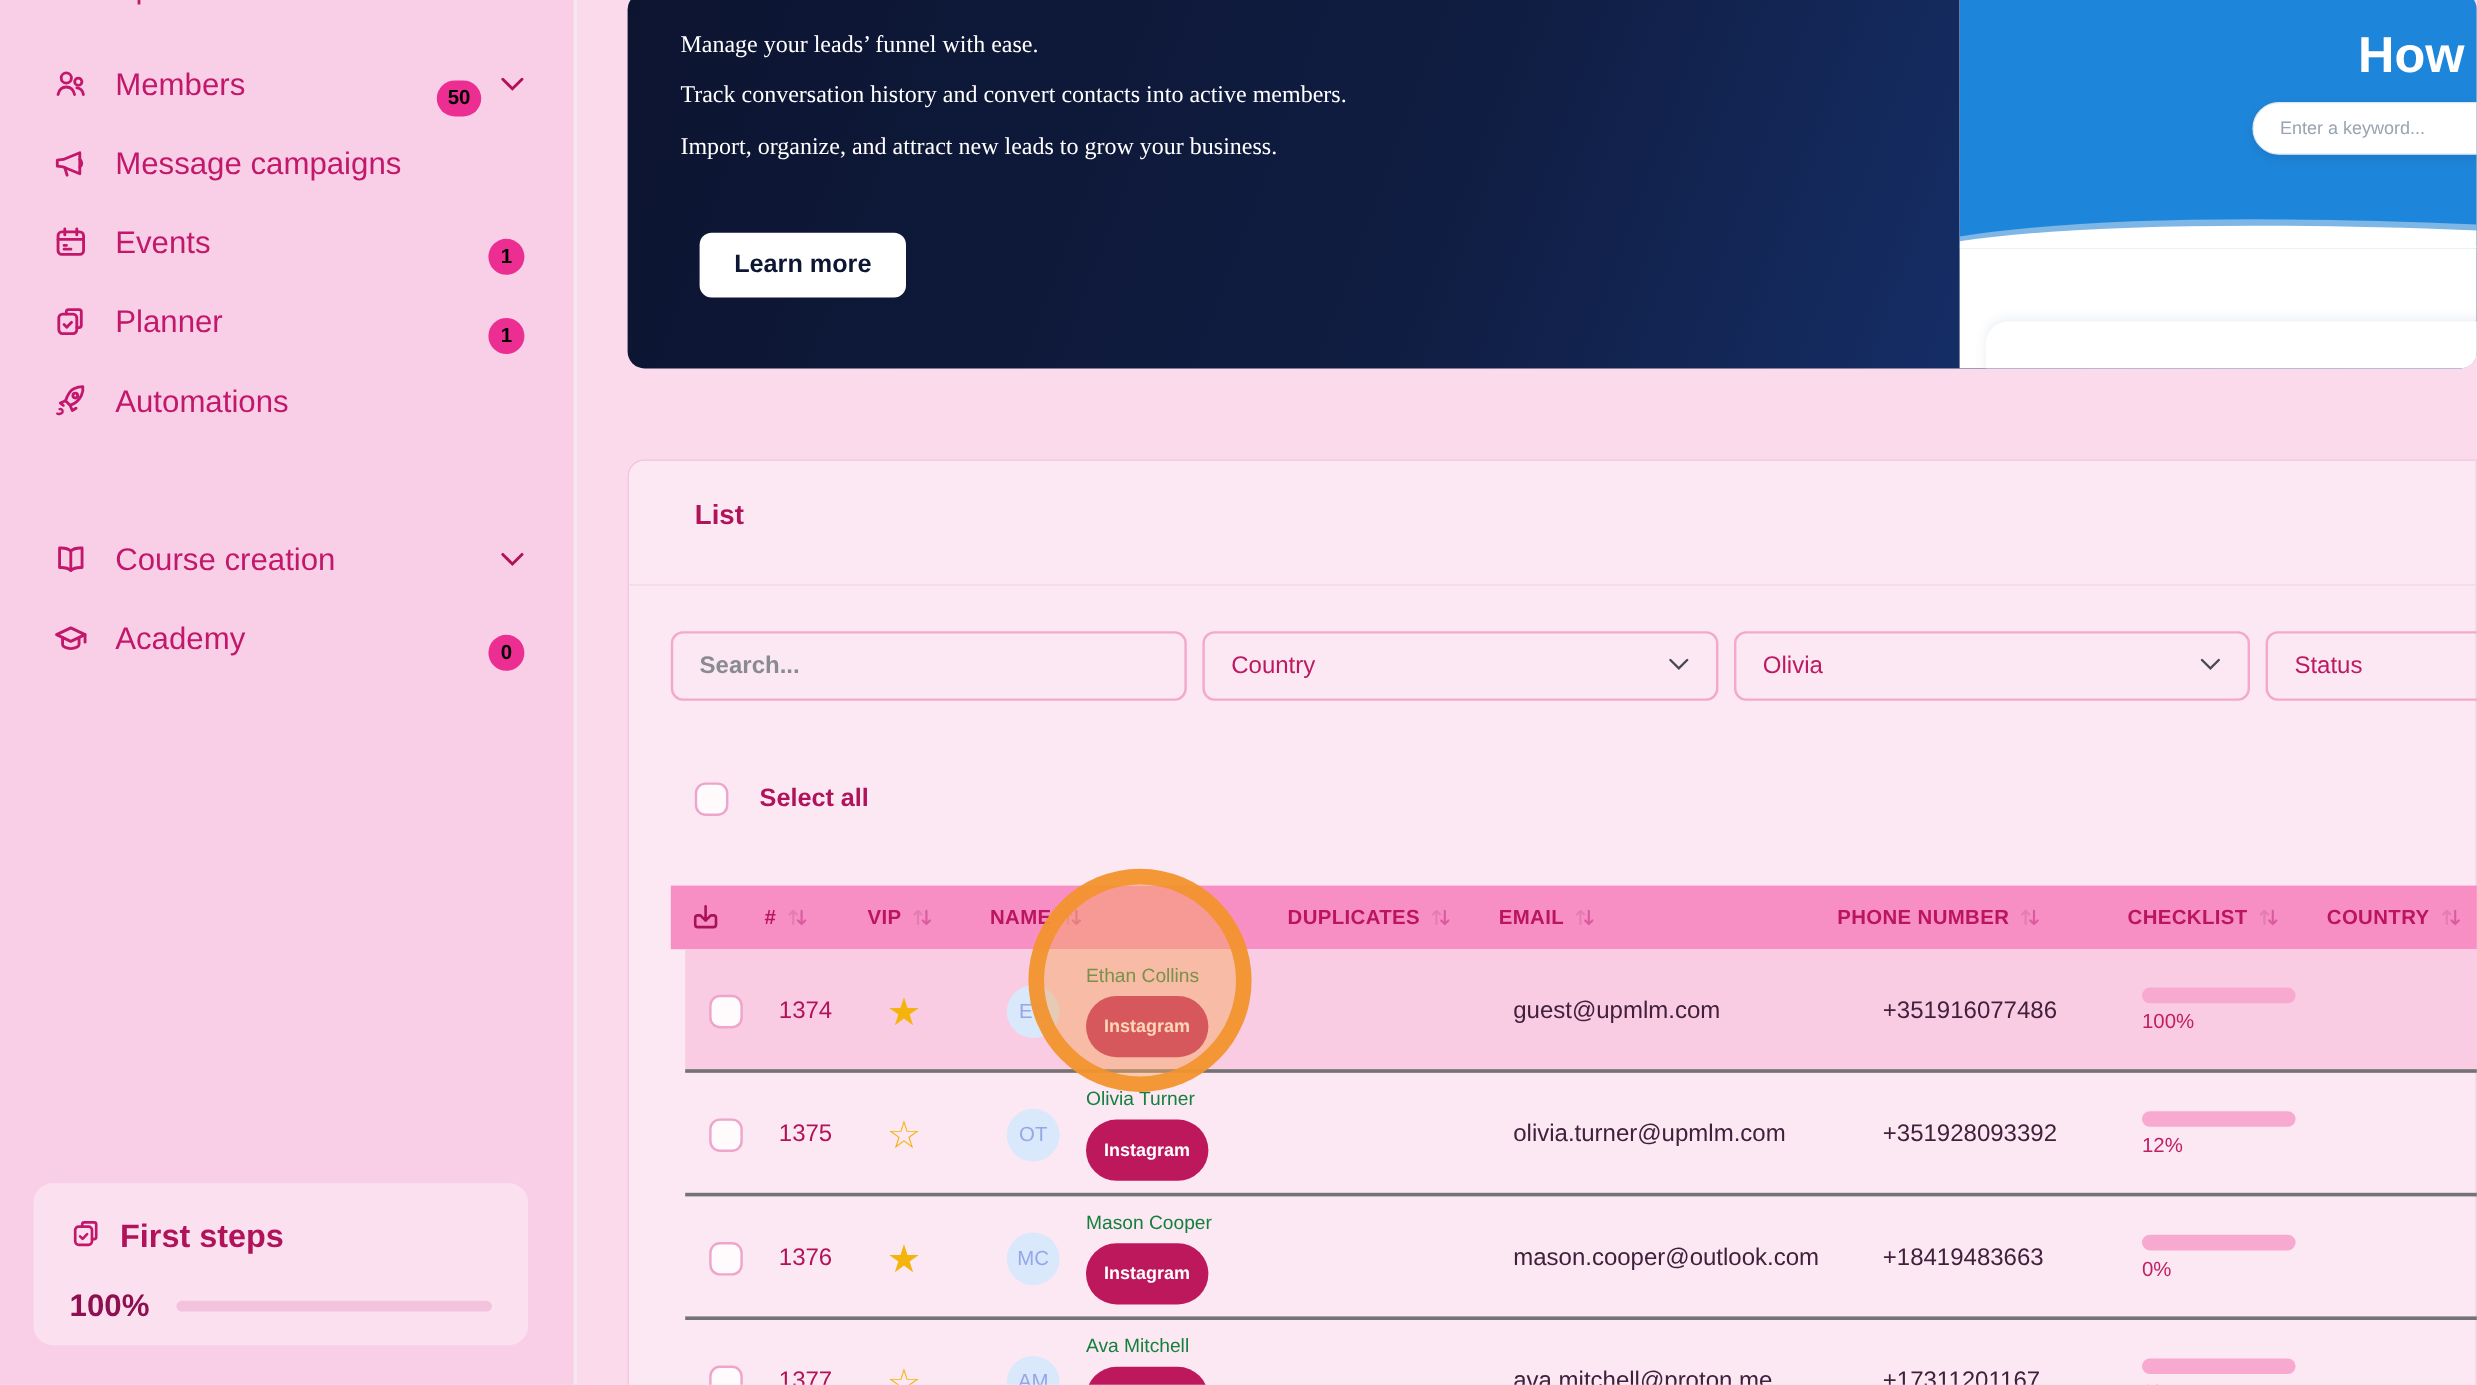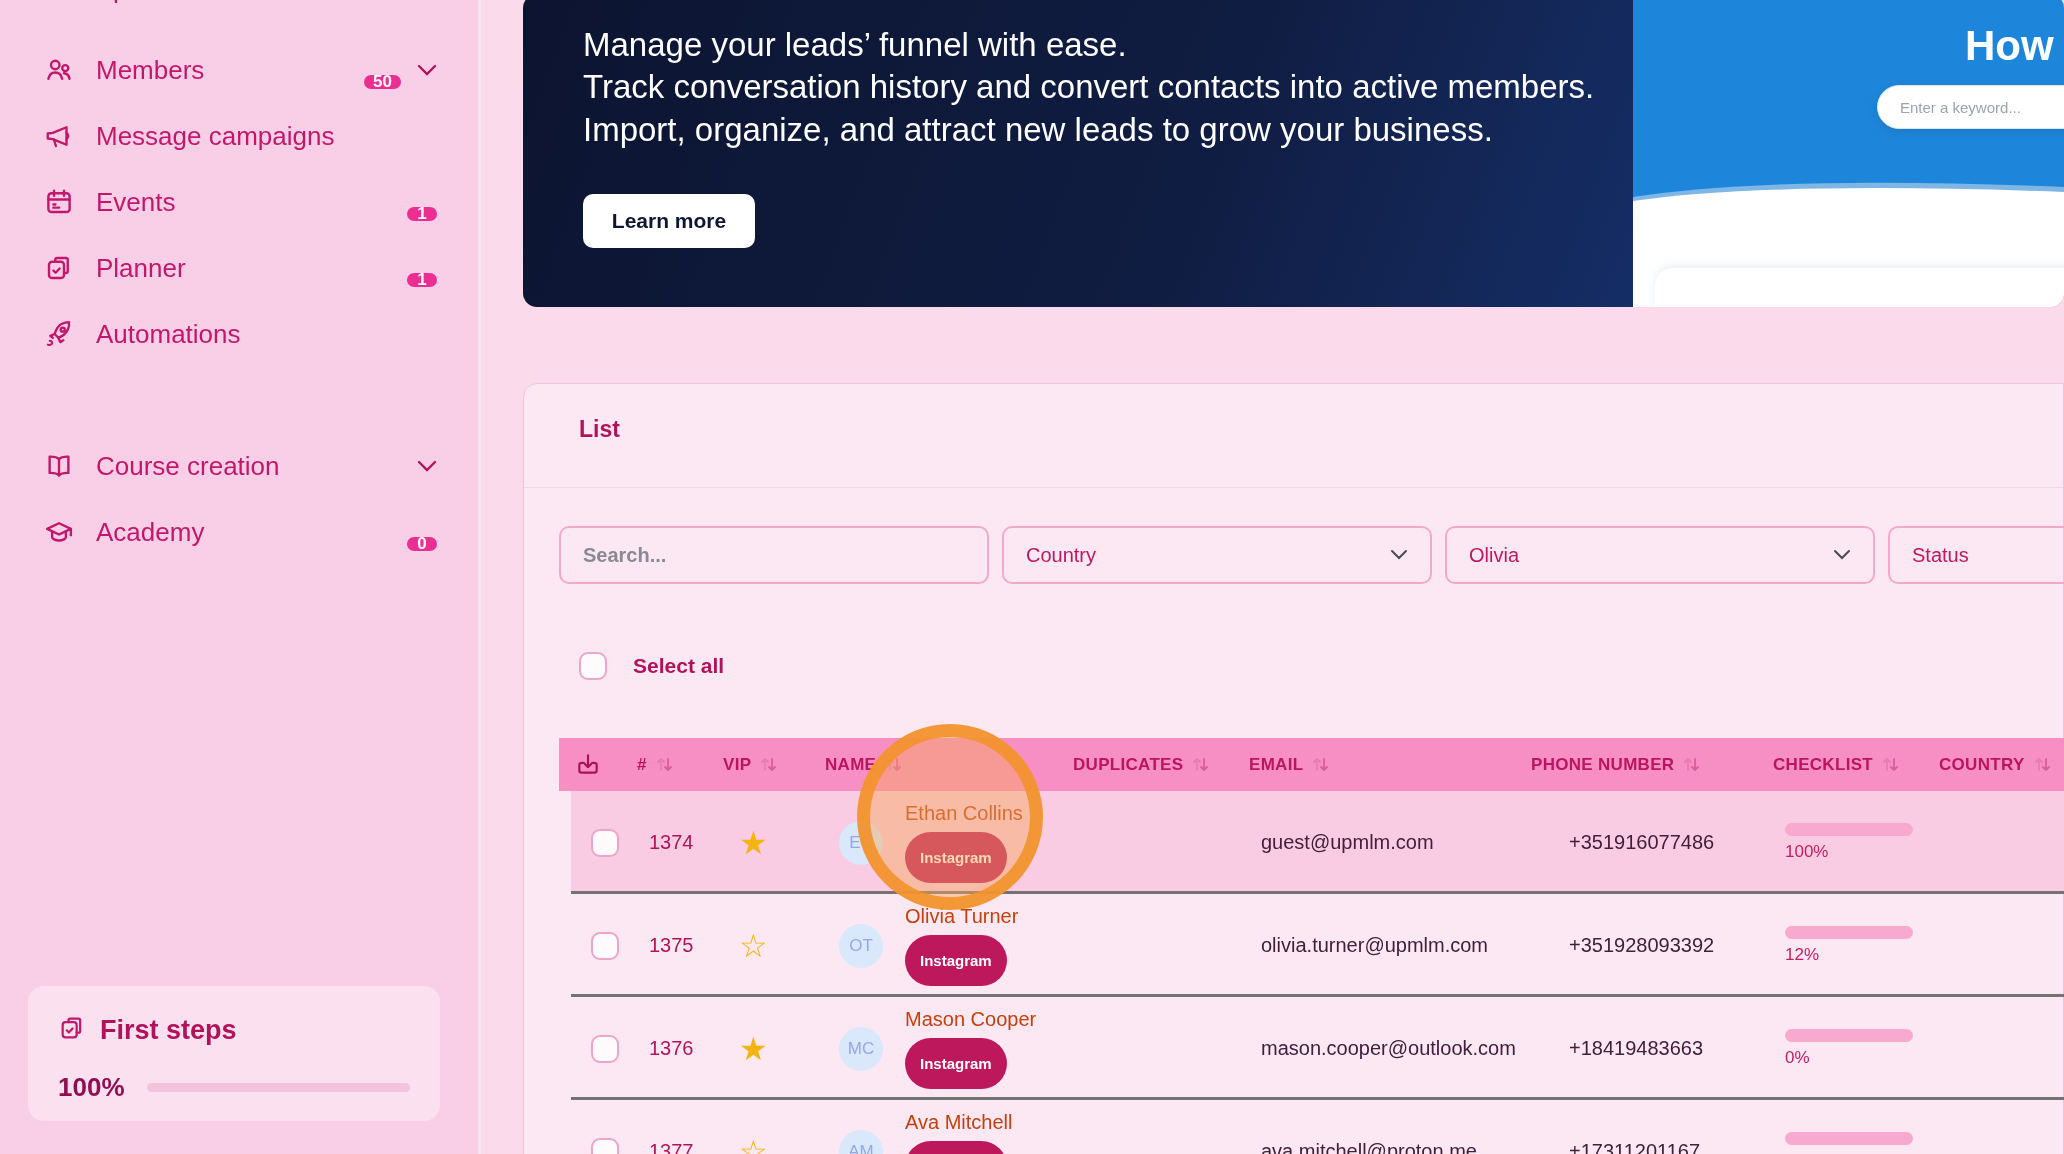--- a/index.html
+++ b/index.html
@@ -8,39 +8,39 @@
 
   
   .sidebar { position:absolute; left:0; top:0; width:481px; height:1154px;
              background:#F9CFE7; border-right:3px solid #F6E6F0; }
   .import-partial { position:absolute; left:84px; top:-26px; font-size:26px; color:#C2186B; }
   .nav-item { position:absolute; left:0; width:481px; height:56px; display:flex;
               align-items:center; padding:0 44px 0 44px; cursor:pointer; }
   .nav-item .nav-icon { width:30px; height:30px; margin-right:22px; flex:0 0 auto; display:flex; align-items:center; }
   .nav-item .nav-label { font-size:26px; color:#C2186B; white-space:nowrap; }
   .nav-right { margin-left:auto; display:flex; align-items:center; gap:16px; }
-  .badge-pill { background:#EC2E92; color:#ffffff; font-size:17px; font-weight:bold;
-                min-width:30px; height:14px; border-radius:15px; padding:0 9px;
+  .badge-pill { background:#EC2E92; color:#000000; font-size:17px; font-weight:bold;
+                min-width:30px; height:30px; border-radius:15px; padding:0 9px;
                 display:flex; align-items:center; justify-content:center;margin-top:24px; }
   .chev svg { display:block; }
 
   .first-steps { position:absolute; left:28px; top:986px; width:412px; height:135px;
                  background:#FBE1F0; border-radius:16px; padding:28px 30px; }
   .fs-head { display:flex; align-items:center; gap:14px; }
   .fs-title { font-size:27px; font-weight:bold; color:#B1135B; }
   .fs-bottom { display:flex; align-items:center; gap:22px; margin-top:26px; }
   .fs-pct { font-size:26px; font-weight:bold; color:#8E1050; }
   .fs-track { flex:1; height:9px; background:#F3C3DE; border-radius:5px; overflow:hidden; }
   .fs-fill { height:100%; background:#8E1050; border-radius:5px; }
 
   
   .banner { position:absolute; left:523px; top:-6px; width:1541px; height:313px;
             border-radius:14px; overflow:hidden;
             background:linear-gradient(110deg,#0C1430 0%,#101D42 45%,#16306B 78%,#1E4489 100%); }
-  .banner-text { position:absolute; left:60px; color:#fff; font-size:33px; white-space:nowrap; }
+  .banner-text { position:absolute; left:44px; color:#fff; font-size:20px; white-space:nowrap;font-family:Liberation Serif, serif; }
   .bt1 { top:32px; } .bt2 { top:74px; } .bt3 { top:117px; }
   .learn-more { position:absolute; left:60px; top:200px; width:172px; height:54px;
                 background:#fff; border:none; border-radius:10px; font-family:inherit;
                 font-size:21px; font-weight:bold; color:#0D1733; cursor:pointer; }
   .help-preview { position:absolute; left:1110px; top:6px; width:431px; height:307px;
                   background:#fff; overflow:hidden; }
   .help-blue { position:absolute; left:0; top:0; width:431px; height:205px; background:#1E86DA; }
   .help-wave { position:absolute; left:0; bottom:-2px; width:431px; height:40px; }
   .help-heading { position:absolute; left:332px; top:22px; color:#fff; font-size:42px;
                   font-weight:bold; white-space:nowrap; }
@@ -81,21 +81,21 @@
   .row.highlight { background:#F9CCE3; }
   .cell { position:absolute; top:0; height:103px; display:flex; align-items:center; }
   .c-check { left:20px; } .c-id { left:78px; } .c-star { left:168px; }
   .c-avatar { left:268px; } .c-name { left:334px; }
   .c-email { left:690px; } .c-phone { left:998px; } .c-checklist { left:1214px; }
   .row-id { font-size:20px; color:#B1135B; }
   .star { font-size:32px; color:#F4B30D; line-height:1; }
   .avatar { width:44px; height:44px; border-radius:50%; background:#D9E8FB; color:#97A6E8;
             font-size:17px; display:flex; align-items:center; justify-content:center; }
   .name-wrap { display:flex; flex-direction:column; align-items:flex-start; gap:7px; }
-  .row-name { font-size:20px; color:#c2410c; }
+  .row-name { font-size:16px; color:#15803d; }
   .channel-badge { background:#be185d; color:#fff; font-size:15px; font-weight:bold;
                    border-radius:999px; padding:17px 15px; }
   .row-email,.row-phone { font-size:20px; color:#41203C; }
   .cl-wrap { display:flex; flex-direction:column; gap:6px; width:128px; }
   .cl-track { width:128px; height:13px; background:#F8A9CF; border-radius:7px; overflow:hidden; }
   .cl-fill { height:100%; background:#74C32B; border-radius:7px; }
   .cl-label { font-size:17px; color:#C21E63; }
 
   .click-indicator { position:absolute; left:857px; top:724px; width:186px; height:186px;
                      border-radius:50%; border:13px solid rgba(242,147,44,0.92);

